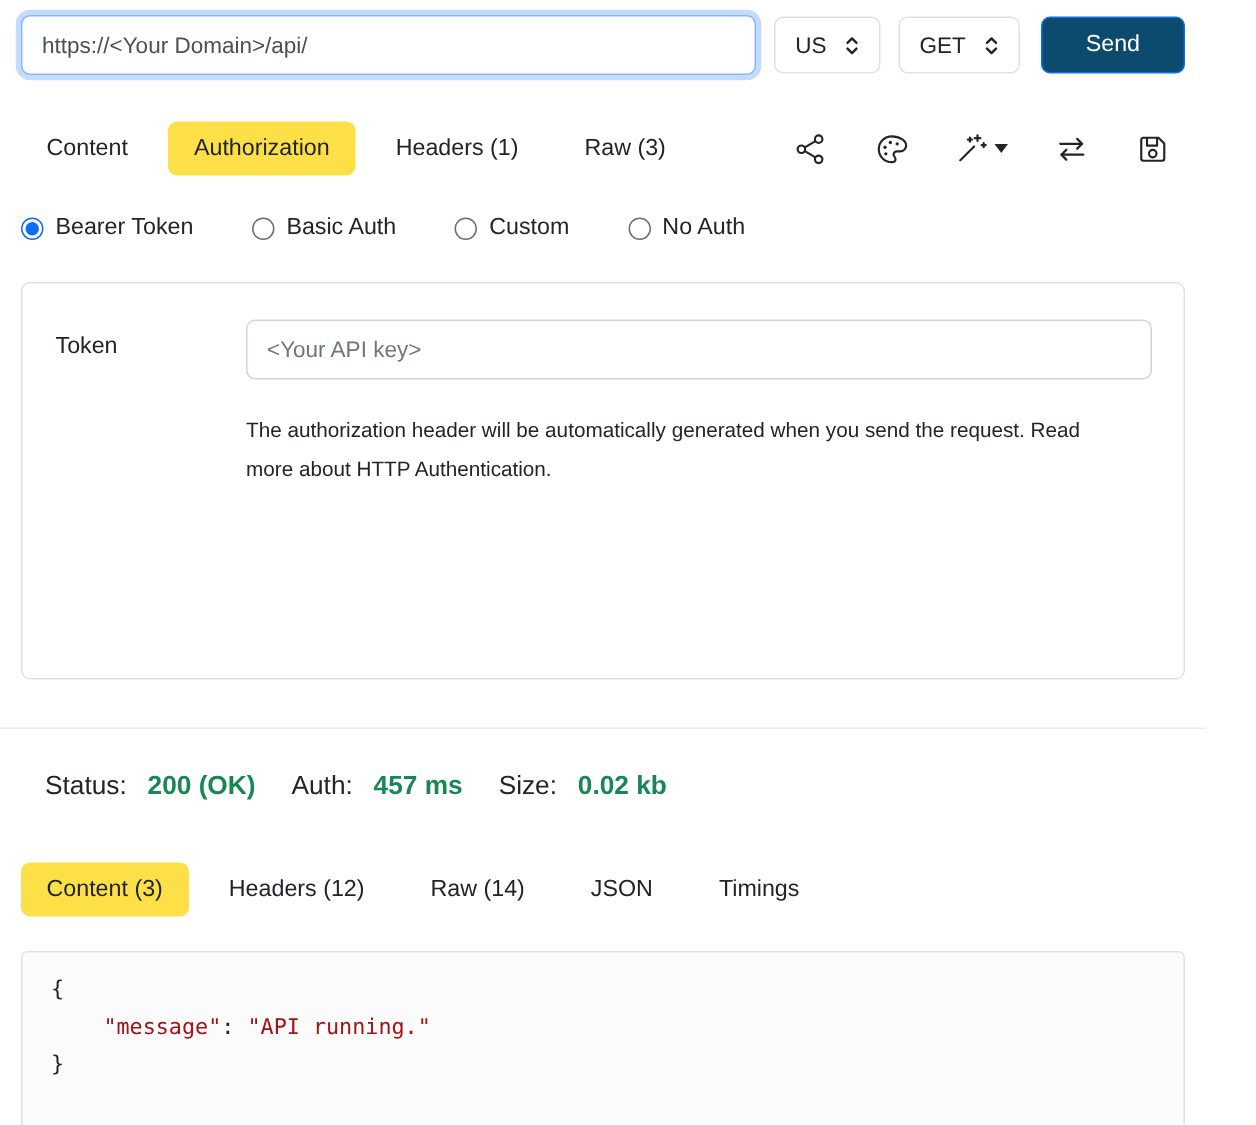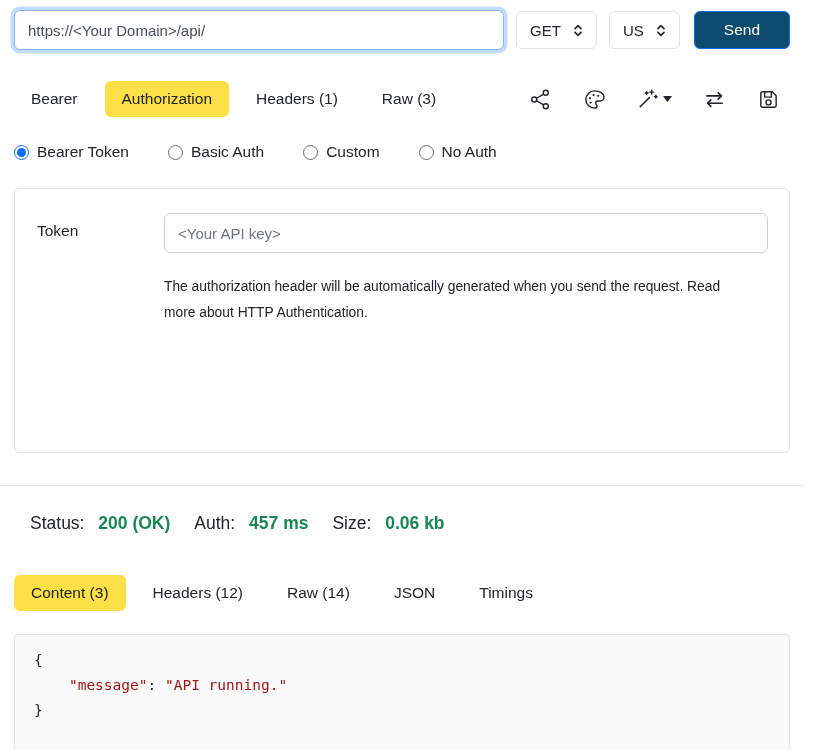--- a/index.html
+++ b/index.html
@@ -107,39 +107,39 @@
   .code-str { color: #a31515; }
 </style>
 </head>
 <body>
 
 <div class="page">
 
   <div class="request-bar">
     <input class="url-input" type="text" value="https://&lt;Your Domain&gt;/api/" style="">
     <div class="select-box">
+      <span>US</span>
+      <svg width="10" height="13" viewBox="0 0 10 13" fill="none" stroke="#212529" stroke-width="1.6" stroke-linecap="round" stroke-linejoin="round">
+        <path d="M2 4.6 L5 1.6 L8 4.6"></path>
+          <path d="M2 8.4 L5 11.4 L8 8.4"></path>
+      </svg>
+    </div>
+    <div class="select-box">
       <span>GET</span>
       <svg width="10" height="13" viewBox="0 0 10 13" fill="none" stroke="#212529" stroke-width="1.6" stroke-linecap="round" stroke-linejoin="round">
         <path d="M2 4.6 L5 1.6 L8 4.6"></path>
           <path d="M2 8.4 L5 11.4 L8 8.4"></path>
       </svg>
     </div>
-    <div class="select-box">
-      <span>US</span>
-      <svg width="10" height="13" viewBox="0 0 10 13" fill="none" stroke="#212529" stroke-width="1.6" stroke-linecap="round" stroke-linejoin="round">
-        <path d="M2 4.6 L5 1.6 L8 4.6"></path>
-          <path d="M2 8.4 L5 11.4 L8 8.4"></path>
-      </svg>
-    </div>
     <button class="send-btn">Send</button>
   </div>
 
   <div class="tabs-row">
     <div class="tabs">
-      <button class="tab">Bearer</button>
+      <button class="tab">Content</button>
       <button class="tab active">Authorization</button>
       <button class="tab">Headers (1)</button>
       <button class="tab">Raw (3)</button>
     </div>
     <div class="toolbar">
       <button class="icon-btn">
         <svg width="23" height="23" viewBox="0 0 24 24" fill="none" stroke="#212529" stroke-width="1.5">
           <circle cx="5.5" cy="12" r="2.6"></circle>
           <circle cx="17.5" cy="5" r="2.6"></circle>
           <circle cx="17.5" cy="19" r="2.6"></circle>
@@ -223,21 +223,21 @@
     <span class="status-group">
       <span class="status-label">Status:</span>
       <span class="status-value">200 (OK)</span>
     </span>
     <span class="status-group">
       <span class="status-label">Auth:</span>
       <span class="status-value">457 ms</span>
     </span>
     <span class="status-group">
       <span class="status-label">Size:</span>
-      <span class="status-value">0.06 kb</span>
+      <span class="status-value">0.02 kb</span>
     </span>
   </div>
 
   <div class="tabs response-tabs">
     <button class="tab active">Content (3)</button>
     <button class="tab">Headers (12)</button>
     <button class="tab">Raw (14)</button>
     <button class="tab">JSON</button>
     <button class="tab">Timings</button>
   </div>

